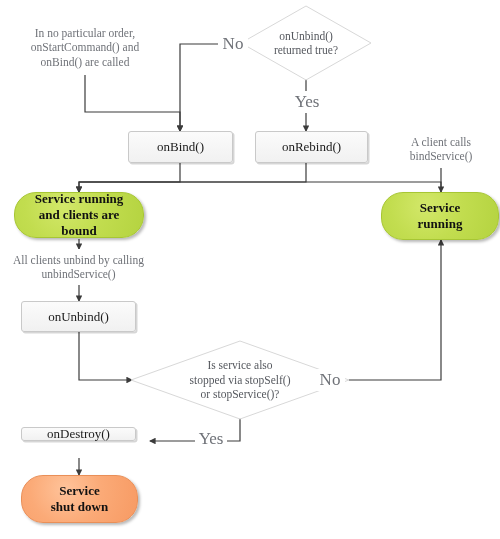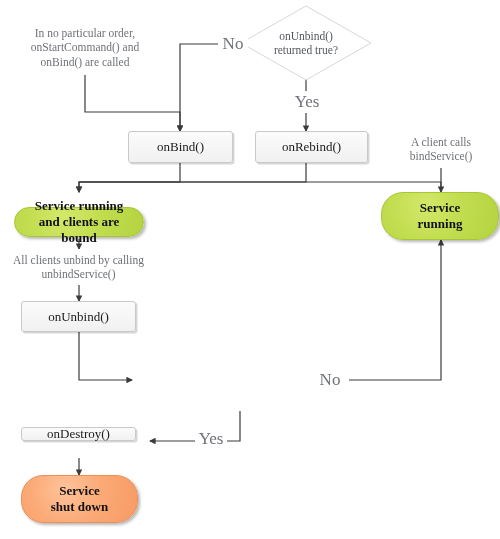--- a/index.html
+++ b/index.html
@@ -171,36 +171,42 @@
   </div>
 
   <div class="node method" style="left:255px; top:131px; width:113px; height:32px;">
     <span>onRebind()</span>
   </div>
 
   <div class="node note" style="left:394px; top:130px; width:94px; height:38px;align-items:center;">
     <span>A client calls<br>bindService()</span>
   </div>
 
-  <div class="node state green" style="left:14px; top:207px; width:130px; height:30px;align-items:center;">
+  <div class="node state green" style="left:14px; top:192px; width:130px; height:46px;align-items:center;">
     <span>Service running<br>and clients are<br>bound</span>
   </div>
 
   <div class="node state green" style="left:381px; top:192px; width:118px; height:48px;">
     <span>Service<br>running</span>
   </div>
 
   <div class="node note" style="left:2px; top:249px; width:153px; height:36px;justify-content:center;">
     <span>All clients unbind by calling<br>unbindService()</span>
   </div>
 
   <div class="node method" style="left:21px; top:301px; width:115px; height:31px;">
     <span>onUnbind()</span>
   </div>
 
+  <div class="node diamond" style="left:130px; top:340px; width:220px; height:80px;">
+    <svg class="dshape" viewBox="0 0 220 80" xmlns="http://www.w3.org/2000/svg">
+      <polygon points="110,1 219,40 110,79 1,40" fill="#ffffff" stroke="#d8d8d8" stroke-width="1"></polygon>
+    </svg>
+    <div class="dtext">Is service also<br>stopped via stopSelf()<br>or stopService()?</div>
+  </div>
 
   <div class="node edgelabel" style="left:315px; top:369px; width:30px; height:22px;">
     <span>No</span>
   </div>
 
   <div class="node edgelabel" style="left:195px; top:428px; width:32px; height:22px;">
     <span>Yes</span>
   </div>
 
   <div class="node method" style="left:21px; top:427px; width:115px; height:14px;">

